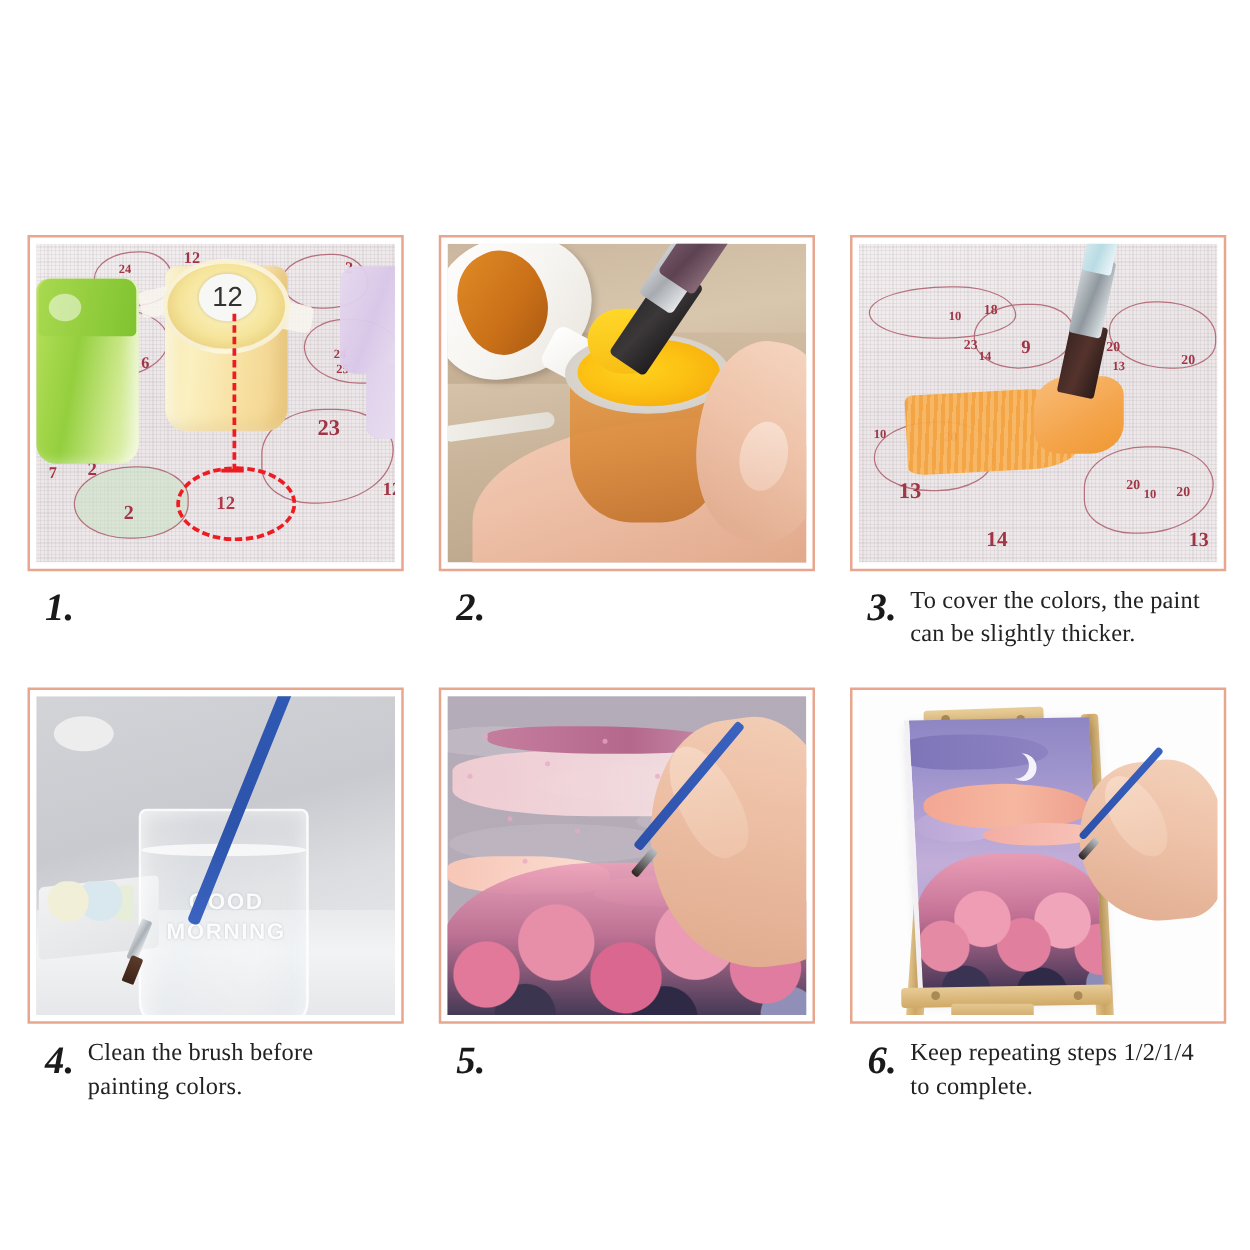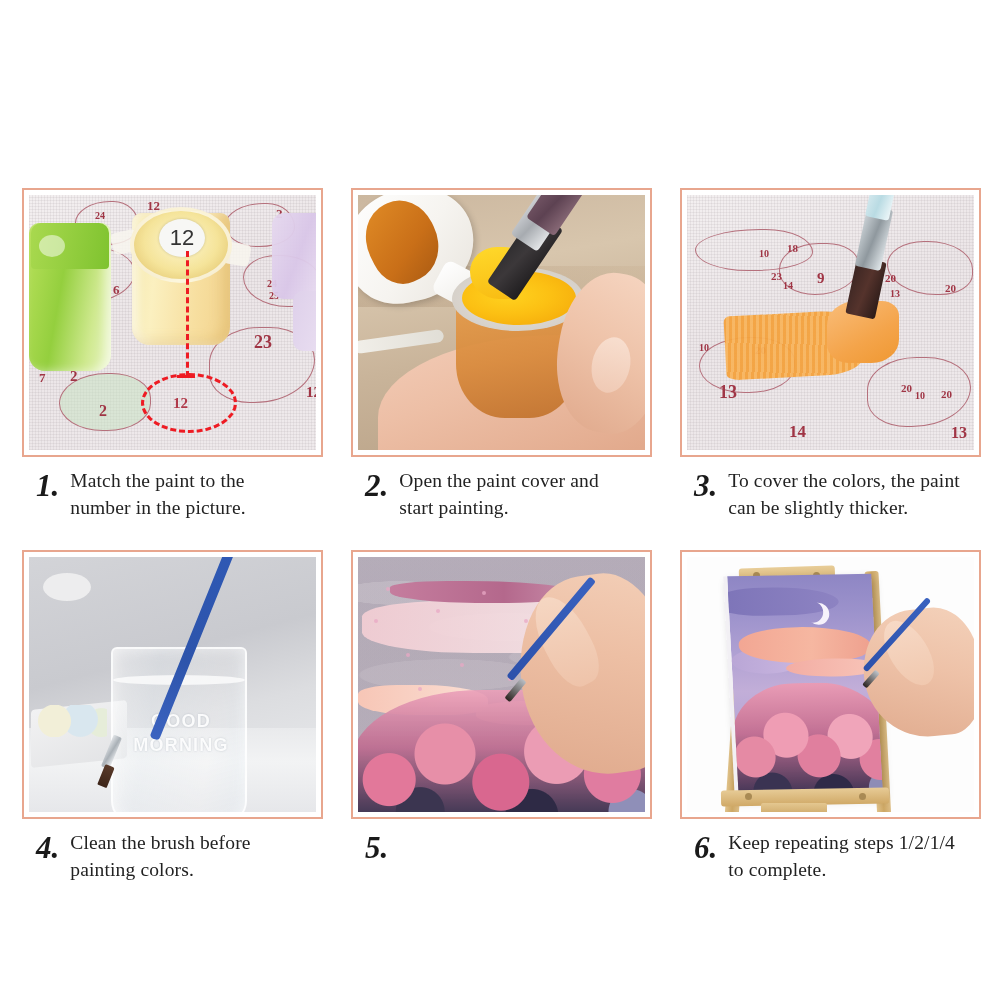--- a/index.html
+++ b/index.html
@@ -674,21 +674,20 @@
           <div class="sticker">12</div>
 
           <div class="dashline"></div>
           <div class="dash-tick"></div>
           <div class="dash-ellipse"></div>
           <div class="circled-num">12</div>
         </div>
       </div>
       <div class="caption">
         <span class="step-num">1.</span>
-        <span class="caption-text">Match the paint to the number in the picture.</span>
       </div>
     </div>
 
     <div class="cell">
       <div class="photo-frame">
         <div class="photo">
           <div class="p2-bg"></div>
           <div class="p2-wood"></div>
           <div class="p2-stick"></div>
           <div class="p2-lid">
@@ -702,21 +701,20 @@
           <div class="p2-paint-blob"></div>
           <div class="p2-brush-ferrule"></div>
           <div class="p2-brush-metal"></div>
           <div class="p2-brush-handle"></div>
           <div class="p2-thumb"></div>
           <div class="p2-nail"></div>
         </div>
       </div>
       <div class="caption">
         <span class="step-num">2.</span>
-        <span class="caption-text">Open the paint cover and start painting.</span>
       </div>
     </div>
 
     <div class="cell">
       <div class="photo-frame">
         <div class="photo">
           <div class="canvas-bg"></div>
 
           <div class="outline" style="left:8px;top:34px;width:118px;height:42px;"></div>
           <div class="outline" style="left:92px;top:48px;width:80px;height:52px;border-radius:50% 40% 55% 45%;"></div>

